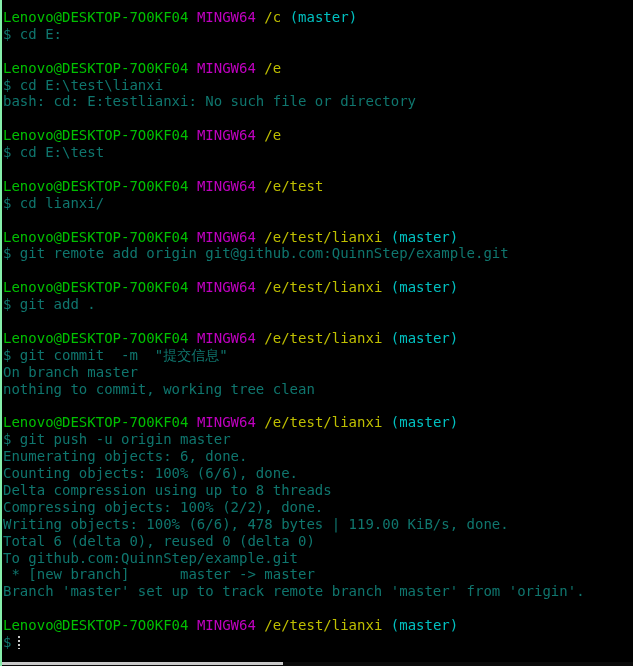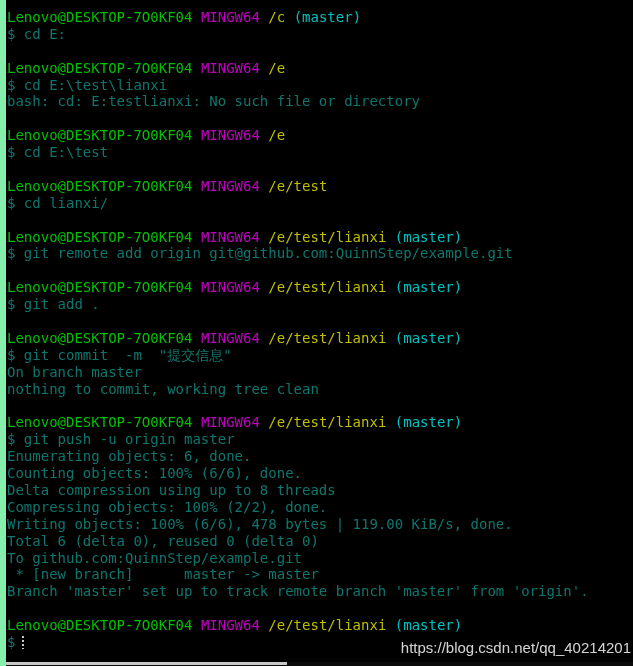--- a/index.html
+++ b/index.html
@@ -13,21 +13,21 @@
     overflow: hidden;
     font-family: "DejaVu Sans Mono", "Liberation Mono", monospace;
   }
 
   #terminal {
     position: relative;
     width: 633px;
     height: 666px;
     background: #000000;
     box-sizing: border-box;
-    border-left: 6px solid #86efac;
+    border-left: 2px solid #86efac;
     overflow: hidden;
   }
 
   #screen {
     position: absolute;
     left: 0;
     top: 9px;
     width: 631px;
     font-size: 14px;
     line-height: 16.9px;
@@ -94,18 +94,17 @@
     width: 281px;
     background: #c9c9c9;
   }
 </style>
 </head>
 <body>
 
 <div id="terminal">
   <div id="screen"><div class="line"><span class="c-user">Lenovo@DESKTOP-7O0KF04</span> <span class="c-mingw">MINGW64</span> <span class="c-path">/c</span> <span class="c-branch">(master)</span></div><div class="line"><span class="c-plain">$ cd E:</span></div><div class="line blank">&nbsp;</div><div class="line"><span class="c-user">Lenovo@DESKTOP-7O0KF04</span> <span class="c-mingw">MINGW64</span> <span class="c-path">/e</span></div><div class="line"><span class="c-plain">$ cd E:\test\lianxi</span></div><div class="line"><span class="c-plain">bash: cd: E:testlianxi: No such file or directory</span></div><div class="line blank">&nbsp;</div><div class="line"><span class="c-user">Lenovo@DESKTOP-7O0KF04</span> <span class="c-mingw">MINGW64</span> <span class="c-path">/e</span></div><div class="line"><span class="c-plain">$ cd E:\test</span></div><div class="line blank">&nbsp;</div><div class="line"><span class="c-user">Lenovo@DESKTOP-7O0KF04</span> <span class="c-mingw">MINGW64</span> <span class="c-path">/e/test</span></div><div class="line"><span class="c-plain">$ cd lianxi/</span></div><div class="line blank">&nbsp;</div><div class="line"><span class="c-user">Lenovo@DESKTOP-7O0KF04</span> <span class="c-mingw">MINGW64</span> <span class="c-path">/e/test/lianxi</span> <span class="c-branch">(master)</span></div><div class="line"><span class="c-plain">$ git remote add origin git@github.com:QuinnStep/example.git</span></div><div class="line blank">&nbsp;</div><div class="line"><span class="c-user">Lenovo@DESKTOP-7O0KF04</span> <span class="c-mingw">MINGW64</span> <span class="c-path">/e/test/lianxi</span> <span class="c-branch">(master)</span></div><div class="line"><span class="c-plain">$ git add .</span></div><div class="line blank">&nbsp;</div><div class="line"><span class="c-user">Lenovo@DESKTOP-7O0KF04</span> <span class="c-mingw">MINGW64</span> <span class="c-path">/e/test/lianxi</span> <span class="c-branch">(master)</span></div><div class="line"><span class="c-plain">$ git commit  -m  "提交信息"</span></div><div class="line"><span class="c-plain">On branch master</span></div><div class="line"><span class="c-plain">nothing to commit, working tree clean</span></div><div class="line blank">&nbsp;</div><div class="line"><span class="c-user">Lenovo@DESKTOP-7O0KF04</span> <span class="c-mingw">MINGW64</span> <span class="c-path">/e/test/lianxi</span> <span class="c-branch">(master)</span></div><div class="line"><span class="c-plain">$ git push -u origin master</span></div><div class="line"><span class="c-plain">Enumerating objects: 6, done.</span></div><div class="line"><span class="c-plain">Counting objects: 100% (6/6), done.</span></div><div class="line"><span class="c-plain">Delta compression using up to 8 threads</span></div><div class="line"><span class="c-plain">Compressing objects: 100% (2/2), done.</span></div><div class="line"><span class="c-plain">Writing objects: 100% (6/6), 478 bytes | 119.00 KiB/s, done.</span></div><div class="line"><span class="c-plain">Total 6 (delta 0), reused 0 (delta 0)</span></div><div class="line"><span class="c-plain">To github.com:QuinnStep/example.git</span></div><div class="line"><span class="c-plain"> * [new branch]      master -&gt; master</span></div><div class="line"><span class="c-plain">Branch 'master' set up to track remote branch 'master' from 'origin'.</span></div><div class="line blank">&nbsp;</div><div class="line"><span class="c-user">Lenovo@DESKTOP-7O0KF04</span> <span class="c-mingw">MINGW64</span> <span class="c-path">/e/test/lianxi</span> <span class="c-branch">(master)</span></div><div class="line"><span class="c-plain">$</span><span class="caret"></span></div></div>
 
-  <div id="watermark">https://blog.csdn.net/qq_40214201</div>
 
   <div id="scrollbar">
     <div class="thumb"></div>
   </div>
 </div>
 
 </body></html>

